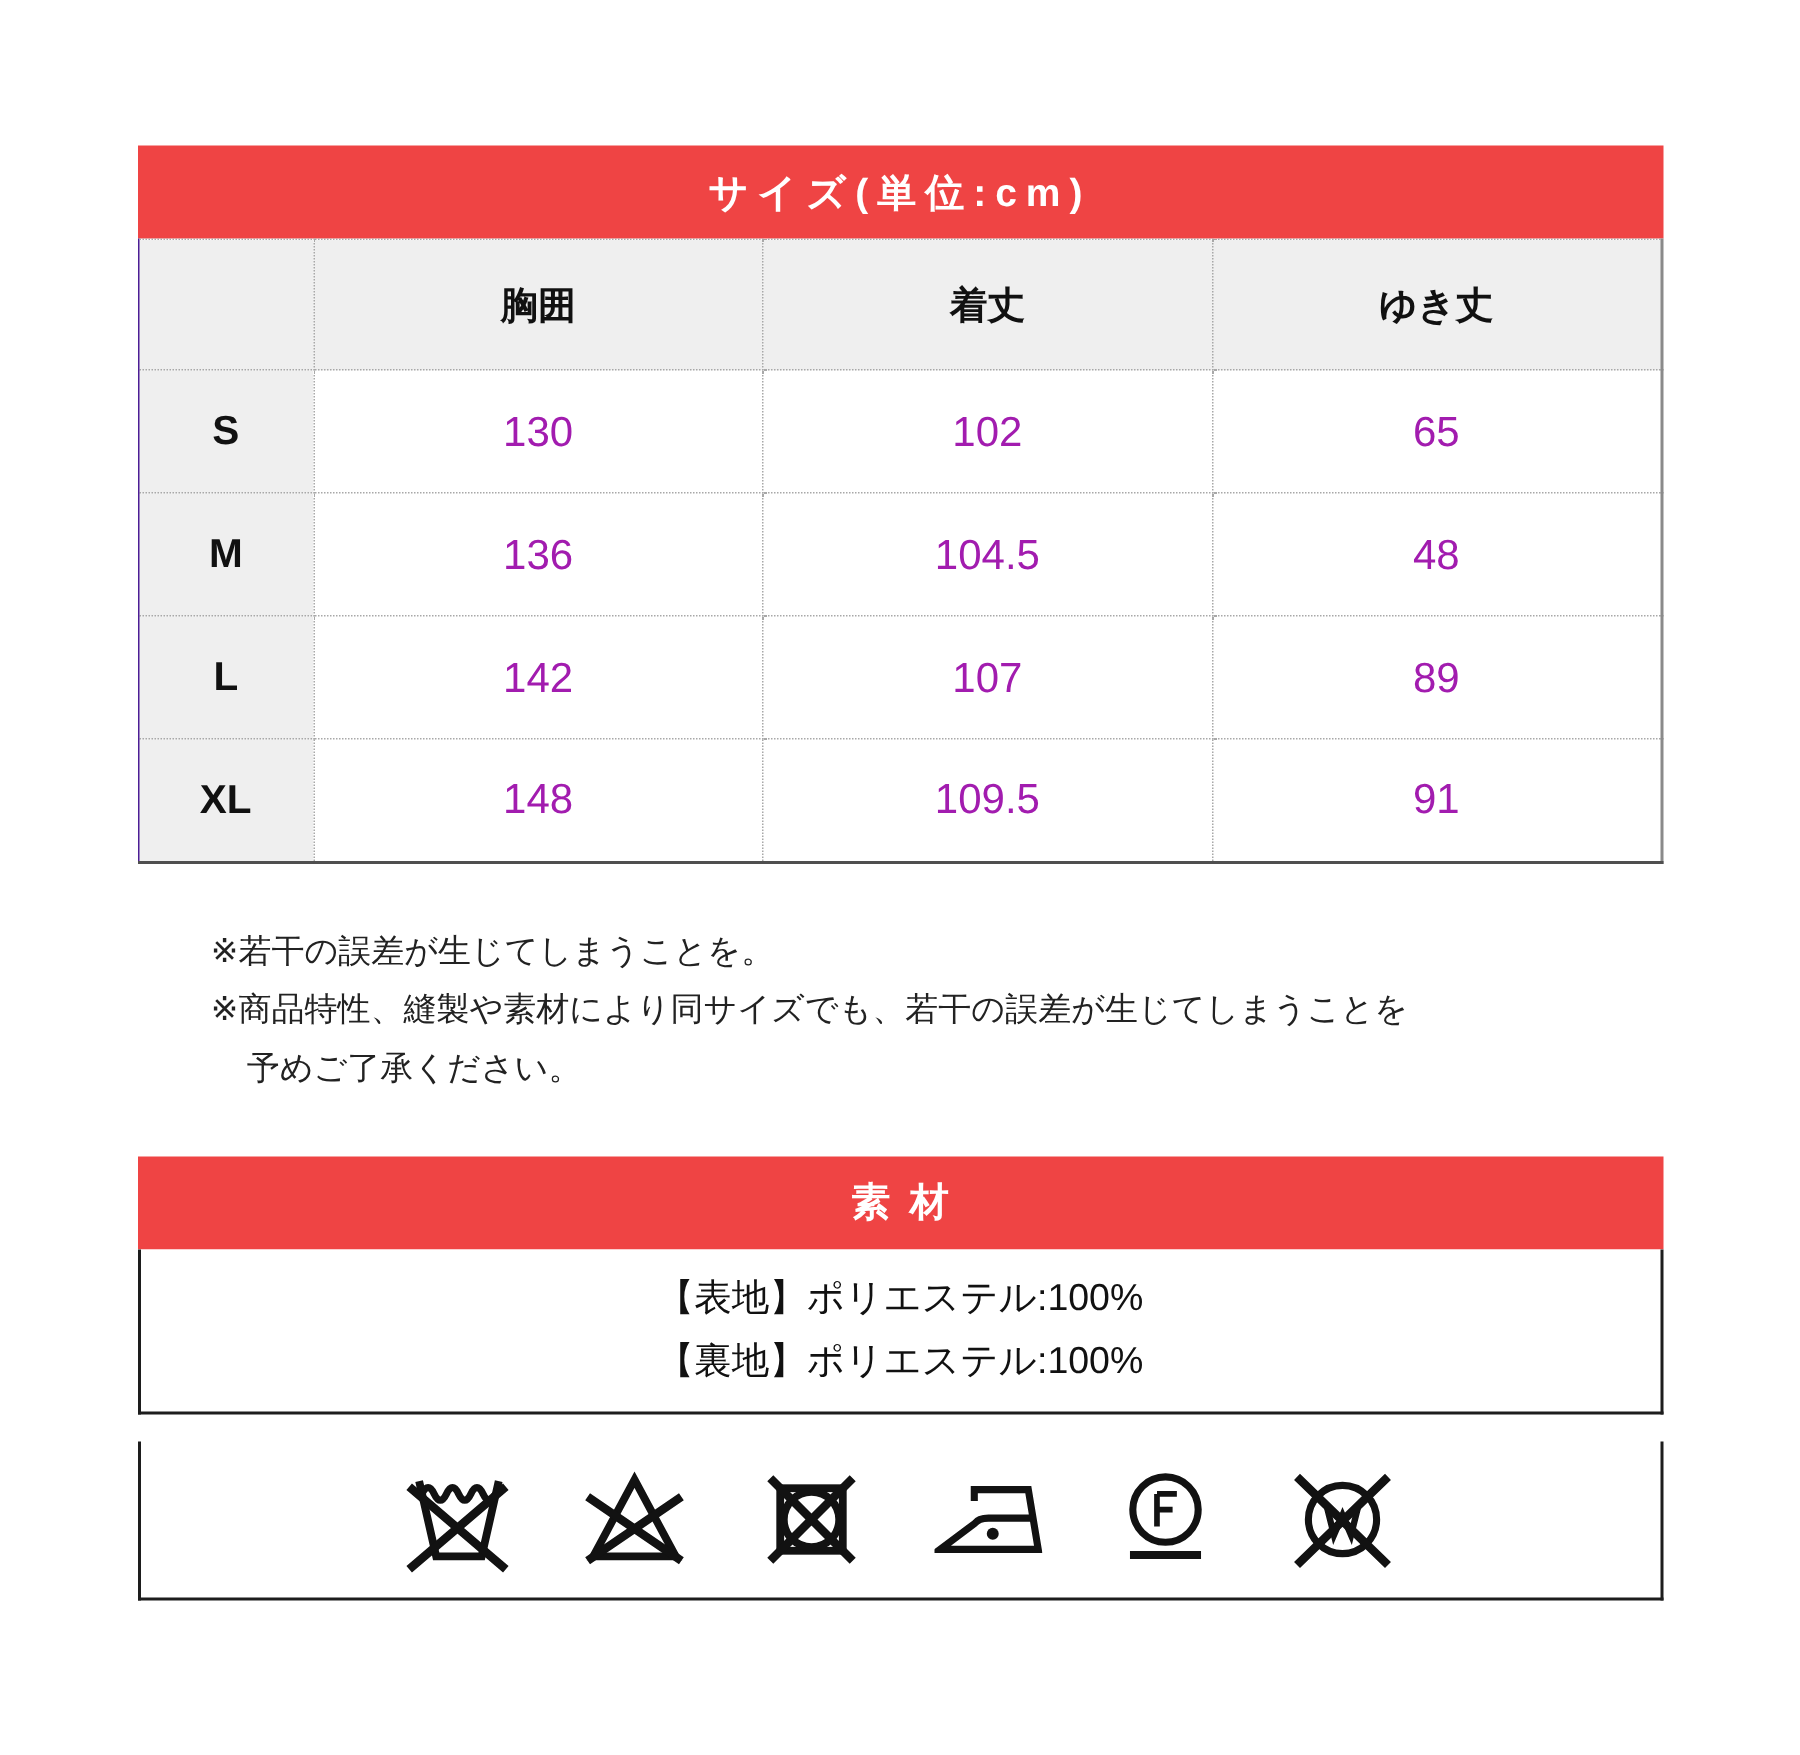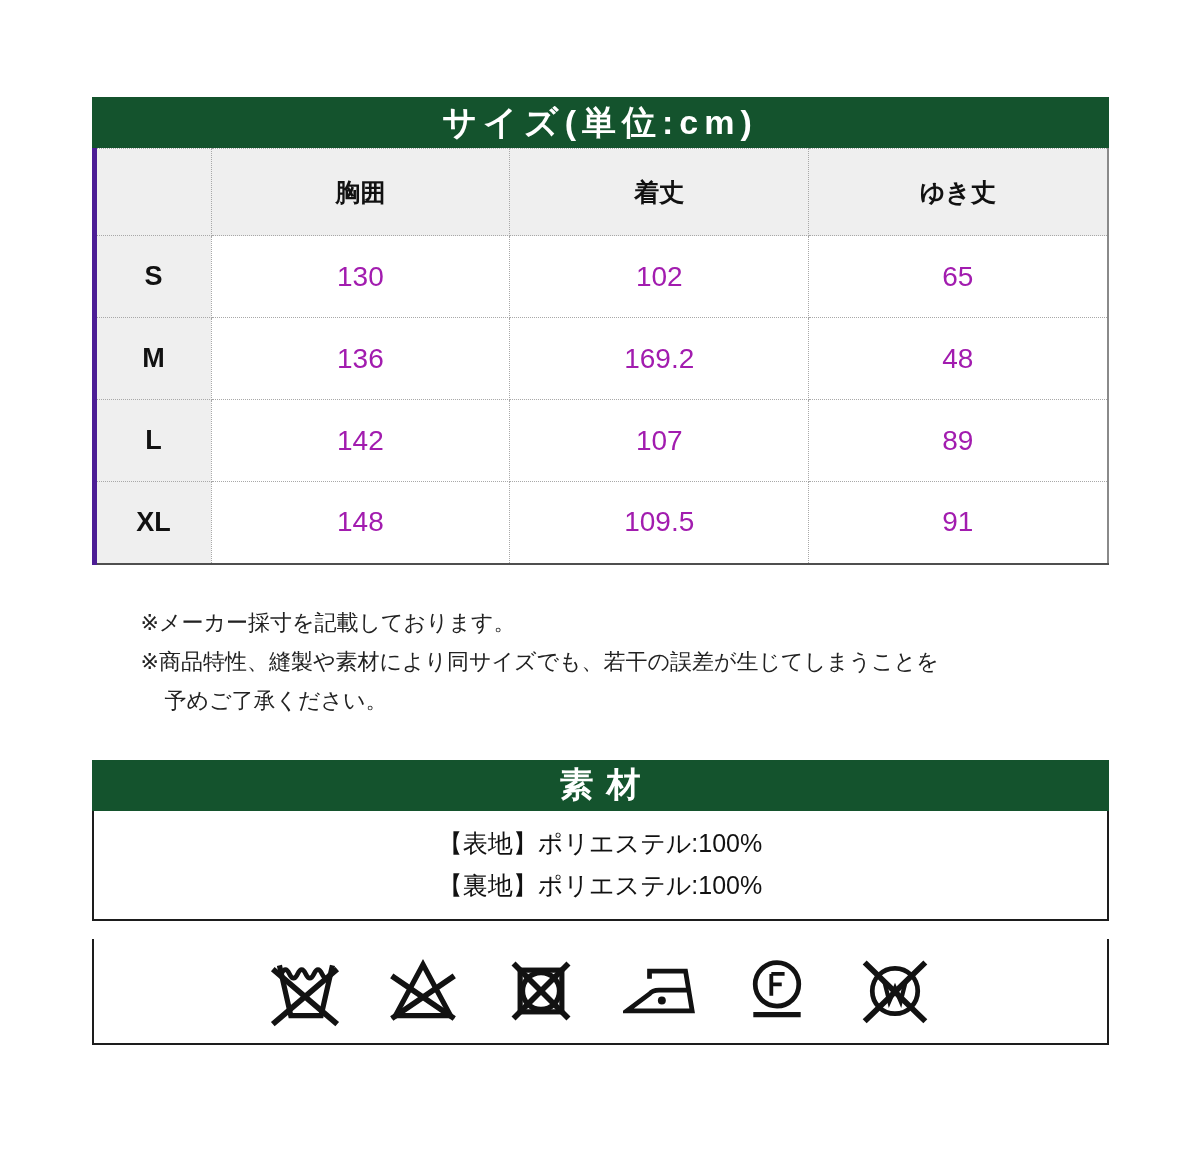--- a/index.html
+++ b/index.html
@@ -7,30 +7,30 @@
     width: 1200px; height: 1170px;
     background: #ffffff;
     font-family: "Liberation Sans", "DejaVu Sans", sans-serif;
     color: #1c1c1c;
   }
   .page { width: 1200px; height: 1170px; overflow: hidden; }
   .content { width: 1017px; margin: 0 auto; padding-top: 97px; box-sizing: border-box; }
 
   
   .bar {
-    height: 51px; background: #14532d; color: #ffffff;
+    height: 62px; background: #ef4444; color: #ffffff;
     display: flex; align-items: center; justify-content: center;
-    font-size: 34px; font-weight: bold; letter-spacing: 6px;
+    font-size: 26px; font-weight: bold; letter-spacing: 6px;
   }
   .bar-wide { letter-spacing: 13px; text-indent: 13px; }
 
   
   table.size-table {
     width: 100%; border-collapse: collapse; table-layout: fixed;
-    border-left: 5px solid #4c1d95;
+    border-left: 1px solid #4c1d95;
     border-right: 2px solid #8a8a8a;
     border-bottom: 2px solid #4f4f4f;
   }
   table.size-table col.c0 { width: 117px; }
   table.size-table th, table.size-table td {
     border: 1px dotted #a8a8a8;
     text-align: center; vertical-align: middle;
     padding: 0;
   }
   tr.head-row th { height: 86px; background: #efefef; font-size: 25px; font-weight: bold; color: #111; }
@@ -85,41 +85,41 @@
           </tr>
           <tr class="data-row">
             <th>S</th>
             <td>130</td>
             <td>102</td>
             <td>65</td>
           </tr>
           <tr class="data-row">
             <th>M</th>
             <td>136</td>
-            <td>169.2</td>
+            <td>104.5</td>
             <td>48</td>
           </tr>
           <tr class="data-row">
             <th>L</th>
             <td>142</td>
             <td>107</td>
             <td>89</td>
           </tr>
           <tr class="data-row">
             <th>XL</th>
             <td>148</td>
             <td>109.5</td>
             <td>91</td>
           </tr>
         </tbody>
       </table>
     </section>
 
     <div class="notes">
-      <p>※メーカー採寸を記載しております。</p>
+      <p>※若干の誤差が生じてしまうことを。</p>
       <p>※商品特性、縫製や素材により同サイズでも、若干の誤差が生じてしまうことを</p>
       <p class="indent">予めご了承ください。</p>
     </div>
 
     <section class="boxed-section material-section">
       <div class="bar bar-wide">
         <span>素材</span>
       </div>
       <div class="box">
         <p>【表地】ポリエステル:100%</p>

